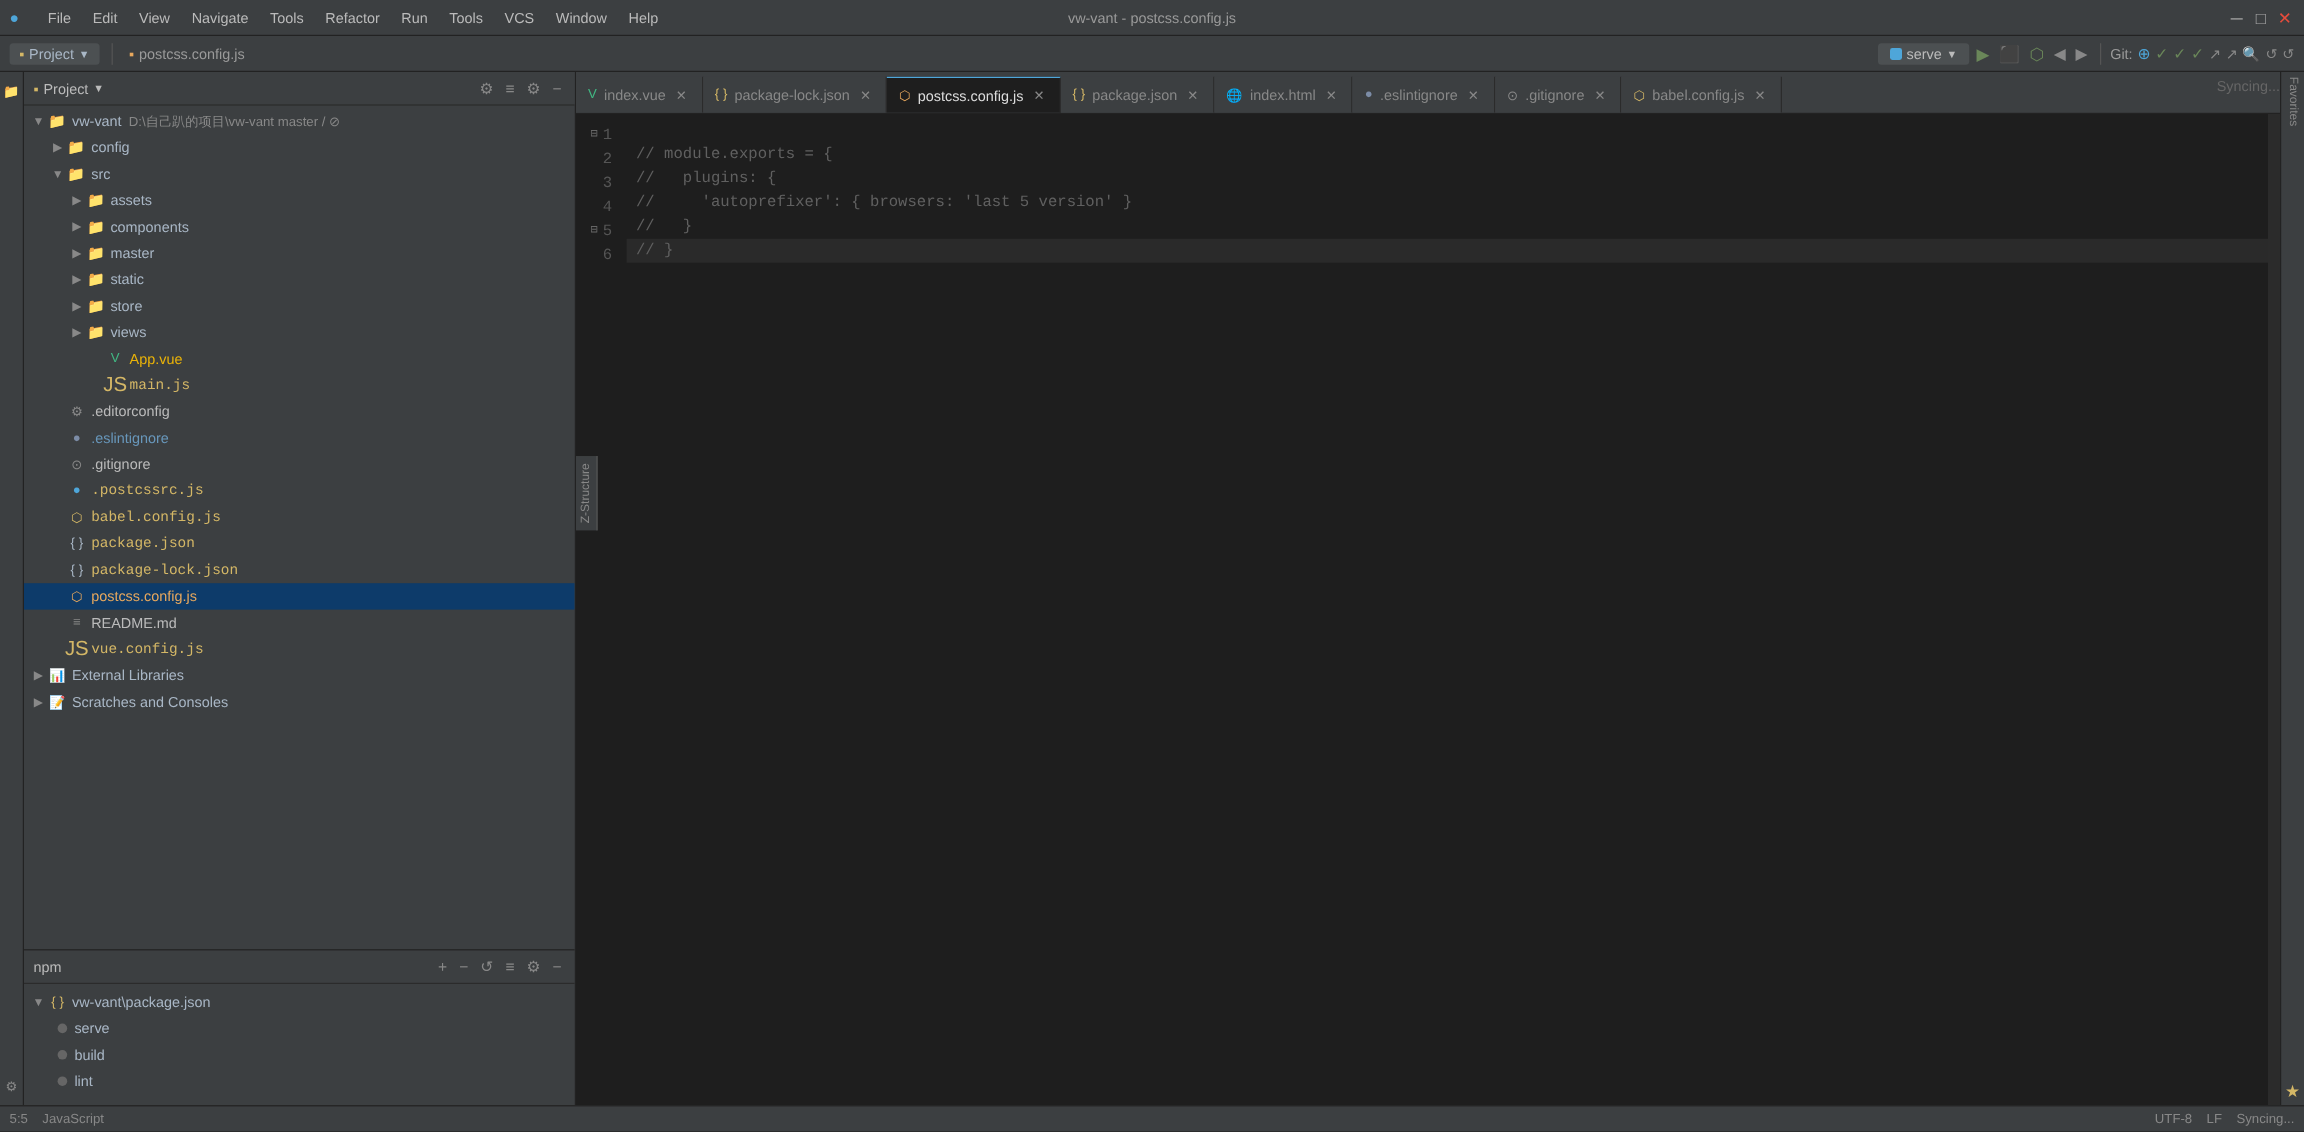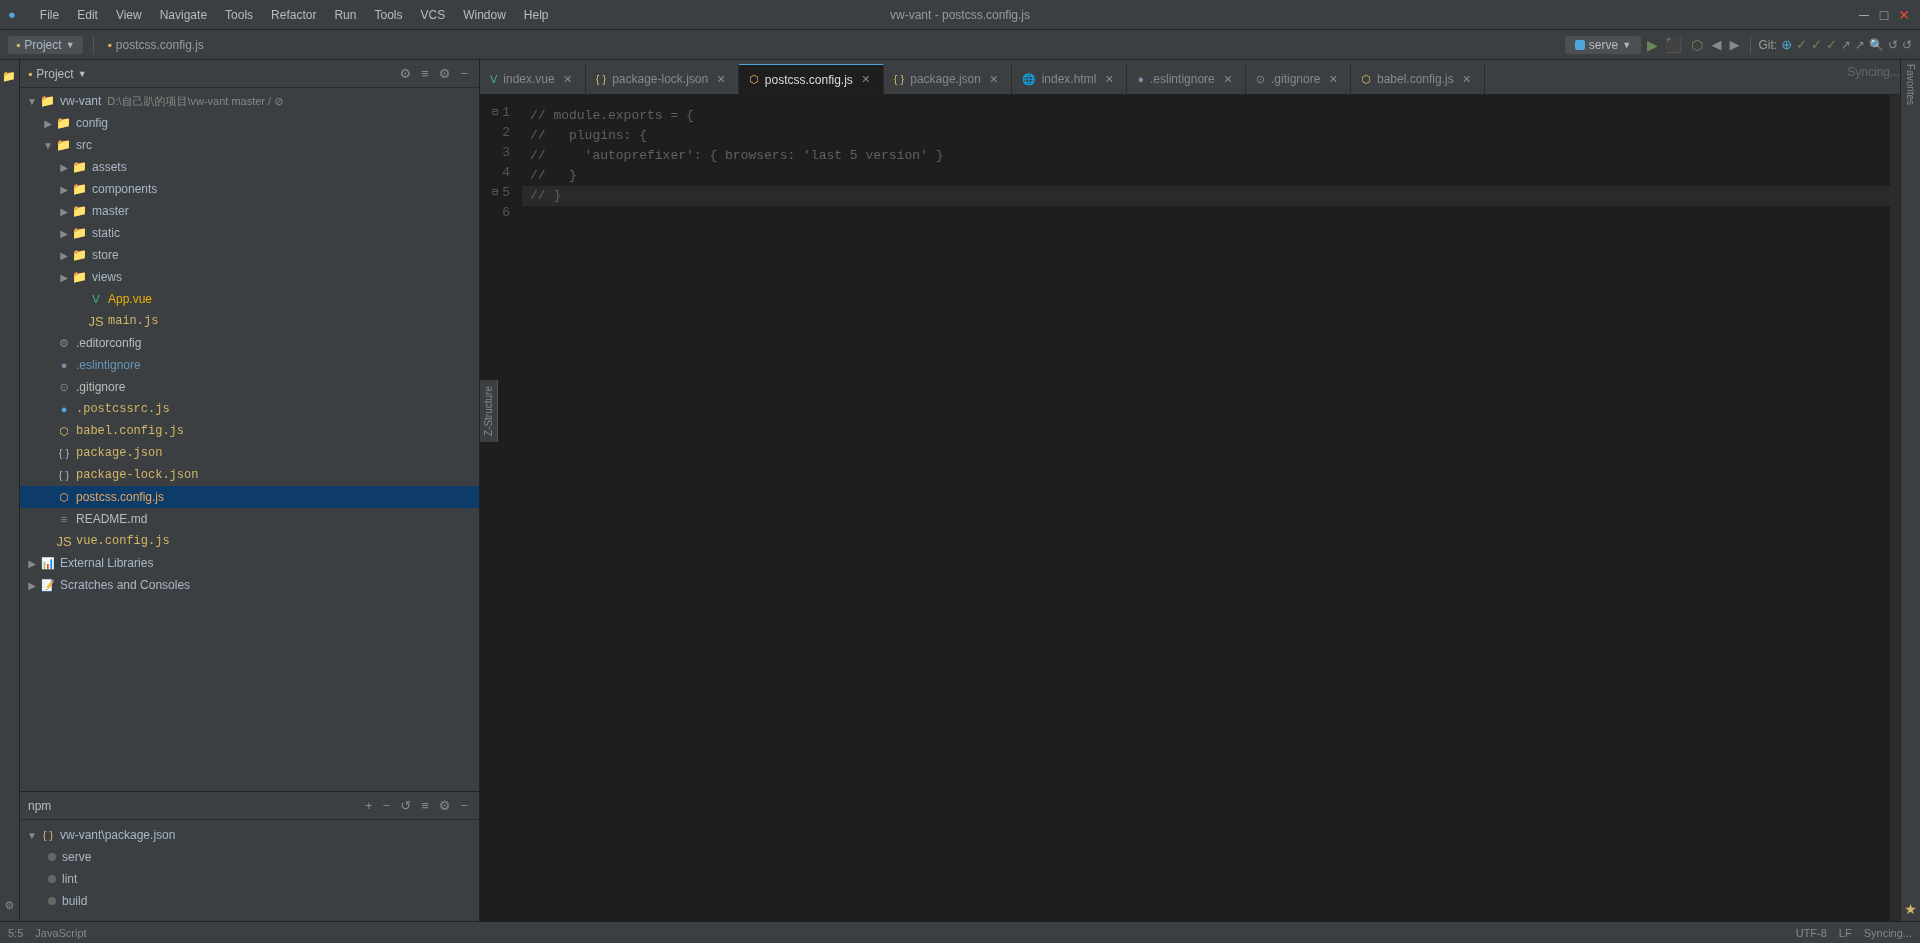--- a/index.html
+++ b/index.html
@@ -253,21 +253,21 @@
     }
     .tree-label.green { color: #eab308; }
     .tree-label.yellow { color: #d4b766; font-family: Liberation Mono, monospace; }
     .tree-label.orange { color: #e8a85d; }
     .tree-label.blue { color: #6897bb; }
     .tree-label.white { color: #bbb; }
 
     
     .folder-icon { color: #d4b766; font-size: 12px; }
     .file-icon-vue { color: #41b883; font-size: 11px; }
-    .file-icon-js { color: #d4b766; font-size: 13px; }
+    .file-icon-js { color: #d4b766; font-size: 17px; }
     .file-icon-json { color: #a9b7c6; font-size: 11px; }
     .file-icon-git { color: #888; font-size: 11px; }
     .file-icon-md { color: #888; font-size: 11px; }
     .file-icon-editor { color: #888; font-size: 11px; }
     .file-icon-css { color: #4ea6d9; font-size: 11px; }
     .file-icon-babel { color: #d4b766; font-size: 11px; }
 
     
     .npm-panel {
       height: 130px;
@@ -375,21 +375,21 @@
       color: #555;
       font-family: 'Courier New', monospace;
       font-size: 13px;
       line-height: 20px;
       flex-shrink: 0;
       padding-right: 10px;
       user-select: none;
     }
     .code-area {
       flex: 1;
-      padding: 11px 0;
+      padding: 24px 0;
       overflow: auto;
       font-family: 'Courier New', monospace;
       font-size: 13px;
       line-height: 20px;
       color: #a9b7c6;
     }
     .code-area::-webkit-scrollbar { width: 6px; }
     .code-area::-webkit-scrollbar-thumb { background: #555; }
     .code-line {
       padding: 0 8px;
@@ -770,26 +770,26 @@
           <span class="tree-label">vw-vant\package.json</span>
         </div>
         <div class="npm-item">
           <div class="tree-indent" style="width:20px;"></div>
           <div class="npm-bullet"></div>
           <span>serve</span>
         </div>
         <div class="npm-item">
           <div class="tree-indent" style="width:20px;"></div>
           <div class="npm-bullet"></div>
+          <span>build</span>
+        </div>
+        <div class="npm-item">
+          <div class="tree-indent" style="width:20px;"></div>
+          <div class="npm-bullet"></div>
           <span>lint</span>
-        </div>
-        <div class="npm-item">
-          <div class="tree-indent" style="width:20px;"></div>
-          <div class="npm-bullet"></div>
-          <span>build</span>
         </div>
       </div>
     </div>
   </div>
 
   <div style="position:relative;">
     <div style="position:absolute;left:0;top:320px;writing-mode:vertical-rl;transform:rotate(180deg);font-size:10px;color:#888;cursor:pointer;background:#3c3f41;padding:6px 3px;border-left:1px solid #555;z-index:10;">Z-Structure</div>
   </div>
 
   <div class="editor-area">

